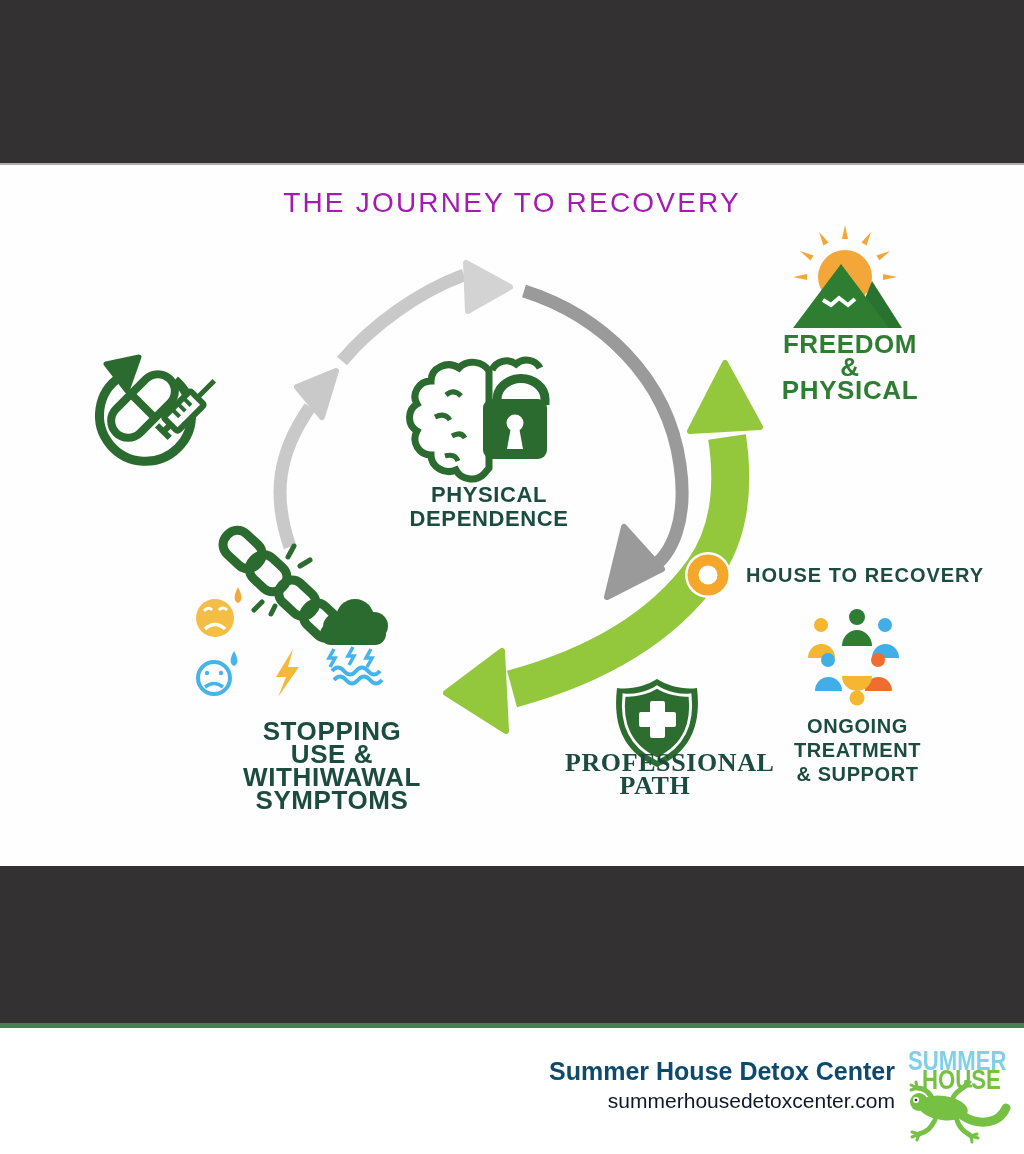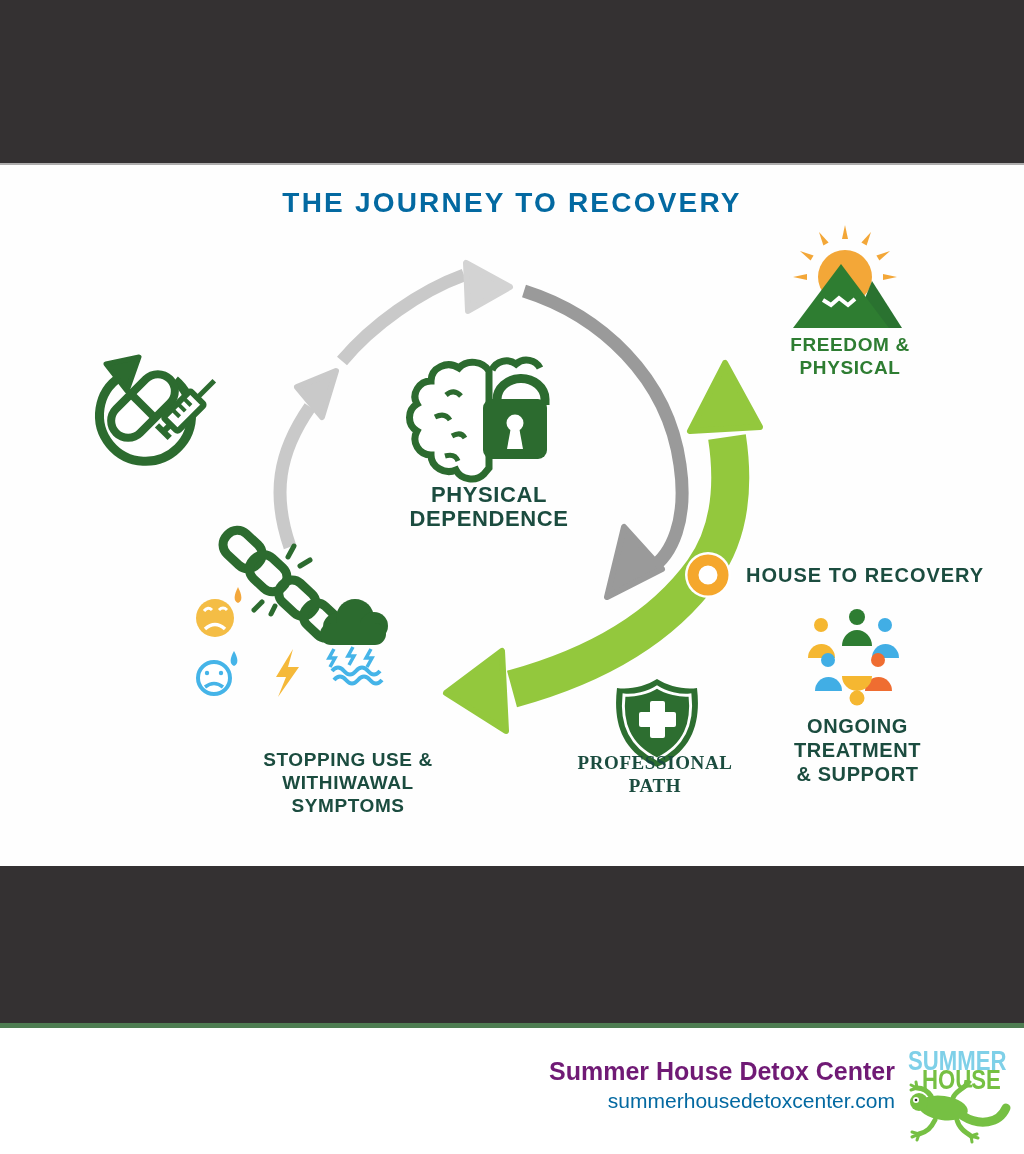--- a/index.html
+++ b/index.html
@@ -10,36 +10,36 @@
   .band-top{position:absolute;left:0;top:0;width:1024px;height:163px;background:#343132;border-bottom:2px solid #aeadad;}
   .content{position:absolute;left:0;top:165px;width:1024px;height:701px;background:#fefefe;}
   .band-mid{position:absolute;left:0;top:866px;width:1024px;height:157px;background:#343132;}
   .green-divider{position:absolute;left:0;top:1023px;width:1024px;height:5px;background:#4e7d52;}
   .footer{position:absolute;left:0;top:1028px;width:1024px;height:126px;background:#ffffff;}
 
   .diagram-svg{position:absolute;left:0;top:0;width:1024px;height:701px;}
 
   .page-title{
     position:absolute;left:0;top:22px;width:1024px;text-align:center;
-    font-size:28px;font-weight:700;letter-spacing:2.2px;color:#0369a1;
+    font-size:28px;font-weight:400;letter-spacing:2.2px;color:#a21caf;
   }
   .lbl{
-    position:absolute;font-weight:700;color:#1b4c3f;font-size:19px;
+    position:absolute;font-weight:700;color:#1b4c3f;font-size:26px;
     letter-spacing:0.6px;line-height:23px;text-align:center;
   }
   .lbl-substance{left:40px;top:299px;width:225px;}
   .lbl-physical{left:389px;top:318px;width:200px;font-size:22px;line-height:24px;}
   .lbl-freedom{left:770px;top:168px;width:160px;color:#2e7d32;}
   .lbl-path{left:746px;top:399px;width:250px;text-align:left;font-size:20px;letter-spacing:1px;}
-  .lbl-stopping{left:248px;top:555px;width:200px;margin-top:28px;}
+  .lbl-stopping{left:232px;top:555px;width:200px;}
   .lbl-detox{left:565px;top:586px;width:180px;font-family:Liberation Serif, serif;}
   .lbl-ongoing{left:790px;top:549px;width:135px;font-size:20px;line-height:24px;}
 
-  .footer-name{position:absolute;right:129px;top:29px;font-size:25px;font-weight:700;color:#701a75;}
-  .footer-site{position:absolute;right:129px;top:61px;font-size:21px;color:#0369a1;}
+  .footer-name{position:absolute;right:129px;top:29px;font-size:25px;font-weight:700;color:#0c4a6e;}
+  .footer-site{position:absolute;right:129px;top:61px;font-size:21px;color:#0f172a;}
   .logo{position:absolute;left:905px;top:18px;width:112px;height:104px;}
   .logo-summer{position:absolute;left:3px;top:0;font-size:27px;font-weight:700;color:#7fd0e8;
     transform:scaleX(0.82);transform-origin:left top;white-space:nowrap;}
   .logo-house{position:absolute;left:17px;top:19px;font-size:27px;font-weight:700;color:#76c043;
     transform:scaleX(0.82);transform-origin:left top;white-space:nowrap;}
   .gecko{position:absolute;left:0px;top:34px;}
 </style>
 </head>
 <body>
 

